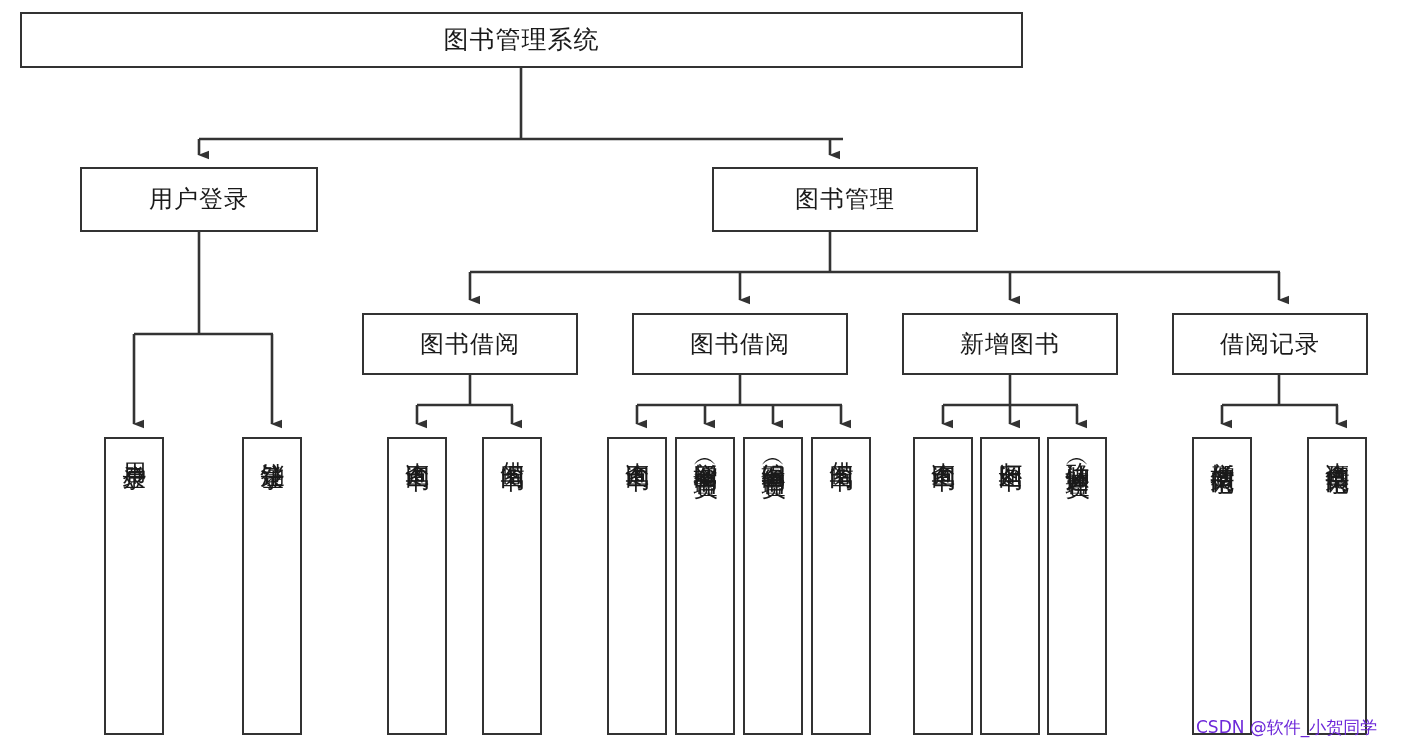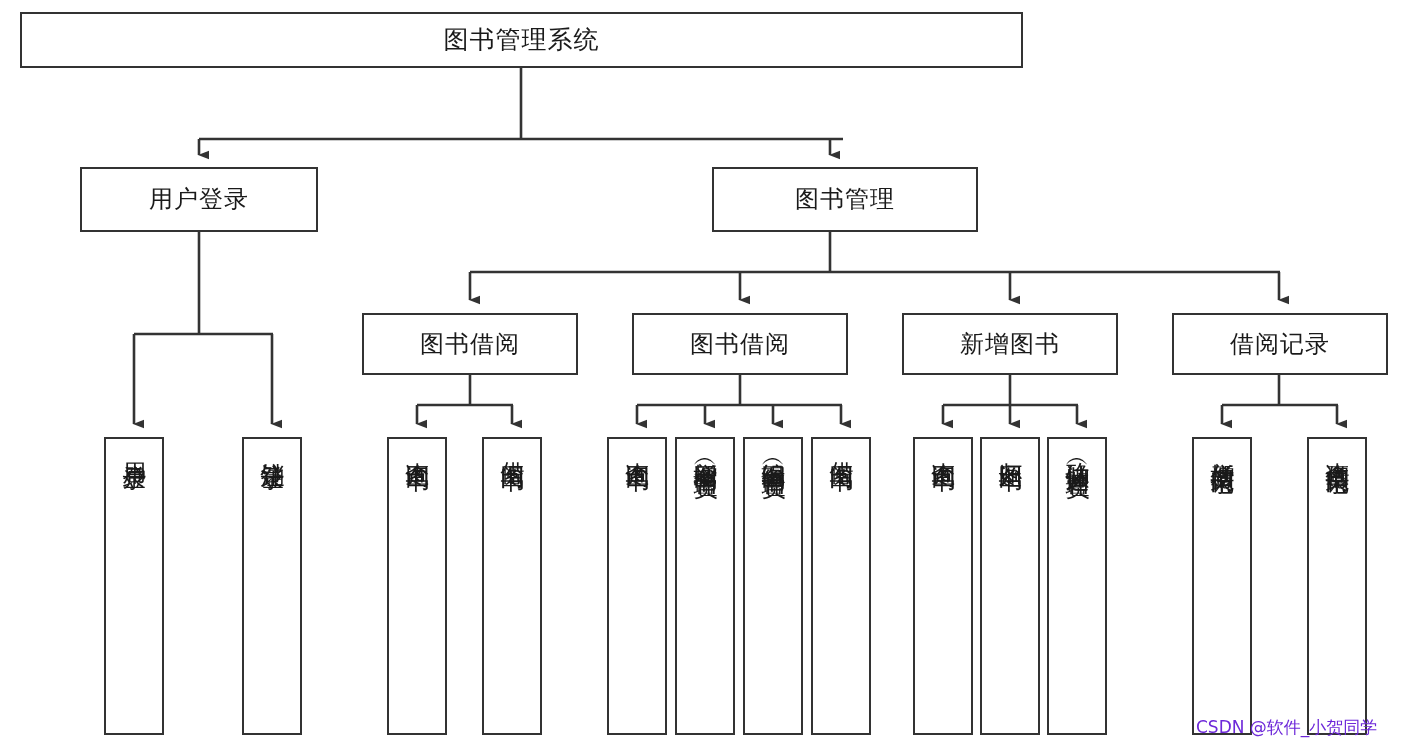--- a/index.html
+++ b/index.html
@@ -145,21 +145,21 @@
 
   <div class="node horiz" style="left:362px; top:313px; width:216px; height:62px;">
     <span class="node-label">图书借阅</span>
   </div>
   <div class="node horiz" style="left:632px; top:313px; width:216px; height:62px;">
     <span class="node-label">图书借阅</span>
   </div>
   <div class="node horiz" style="left:902px; top:313px; width:216px; height:62px;">
     <span class="node-label">新增图书</span>
   </div>
-  <div class="node horiz" style="left:1172px; top:313px; width:216px; height:62px;">
+  <div class="node horiz" style="left:1172px; top:313px; width:196px; height:62px;">
     <span class="node-label">借阅记录</span>
   </div>
 
   <div class="node vert" style="left:104px; top:437px; width:60px; height:298px;">
     <span class="node-label">用户登录</span>
   </div>
   <div class="node vert" style="left:242px; top:437px; width:60px; height:298px;">
     <span class="node-label">注销登录</span>
   </div>
 

